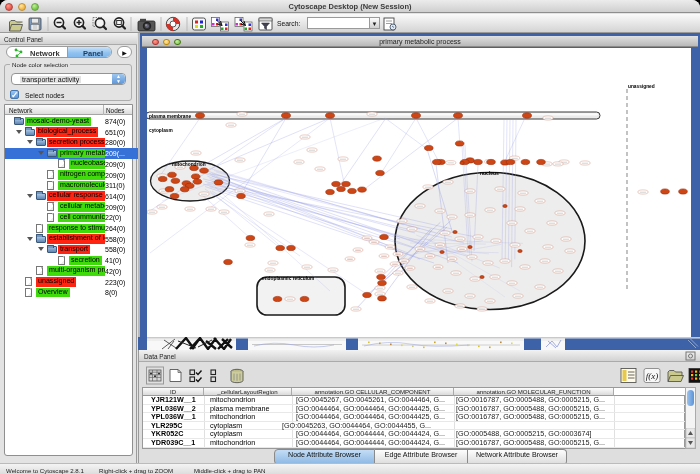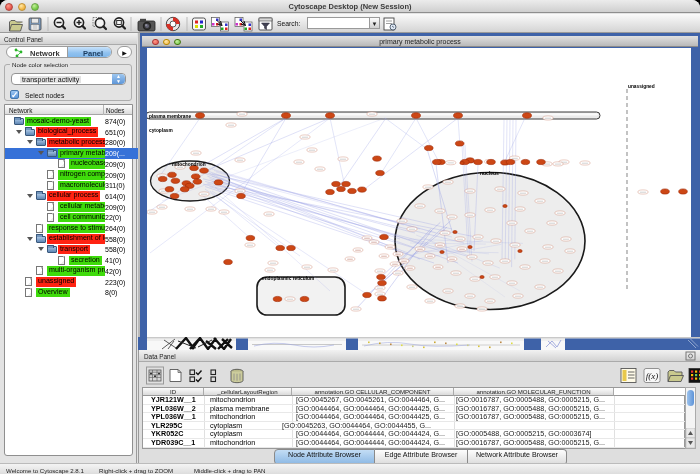--- a/index.html
+++ b/index.html
@@ -195,21 +195,21 @@
         </div>
 <div class="trow" style="top:21.7px;">
           <span class="arr" style="left:11px;"></span>
           <span class="fold" style="left:20px;"></span>
           <span class="lab r" style="left:31px;max-width:69px;">biological_process</span>
           <span class="num" style="">651(0)</span>
         </div>
 <div class="trow" style="top:32.4px;">
           <span class="arr" style="left:22px;"></span>
           <span class="fold" style="left:31px;"></span>
-          <span class="lab r" style="left:42px;max-width:58px;">metabolic process</span>
+          <span class="lab r" style="left:42px;max-width:58px;">secretion process</span>
           <span class="num" style="">280(0)</span>
         </div>
 <div class="trow selrow" style="top:43.1px;">
           <span class="arr" style="left:33px;"></span>
           <span class="fold" style="left:42px;"></span>
           <span class="lab g" style="left:53px;max-width:47px;">primary metabo</span>
           <span class="num" style="color:#fff;">209(...</span>
         </div>
 <div class="trow" style="top:53.8px;">
           <span class="file" style="left:53px;"></span>
@@ -222,21 +222,21 @@
           <span class="num" style="">209(0)</span>
         </div>
 <div class="trow" style="top:75.2px;">
           <span class="file" style="left:42px;"></span>
           <span class="lab g" style="left:53px;max-width:47px;">macromolecule</span>
           <span class="num" style="">311(0)</span>
         </div>
 <div class="trow" style="top:85.9px;">
           <span class="arr" style="left:22px;"></span>
           <span class="fold" style="left:31px;"></span>
-          <span class="lab r" style="left:42px;max-width:58px;">cellular process</span>
+          <span class="lab r" style="left:42px;max-width:58px;">cellular response</span>
           <span class="num" style="">614(0)</span>
         </div>
 <div class="trow" style="top:96.6px;">
           <span class="file" style="left:42px;"></span>
           <span class="lab g" style="left:53px;max-width:47px;">cellular metabo</span>
           <span class="num" style="">209(0)</span>
         </div>
 <div class="trow" style="top:107.3px;">
           <span class="file" style="left:42px;"></span>
           <span class="lab g" style="left:53px;max-width:47px;">cell communicat</span>

